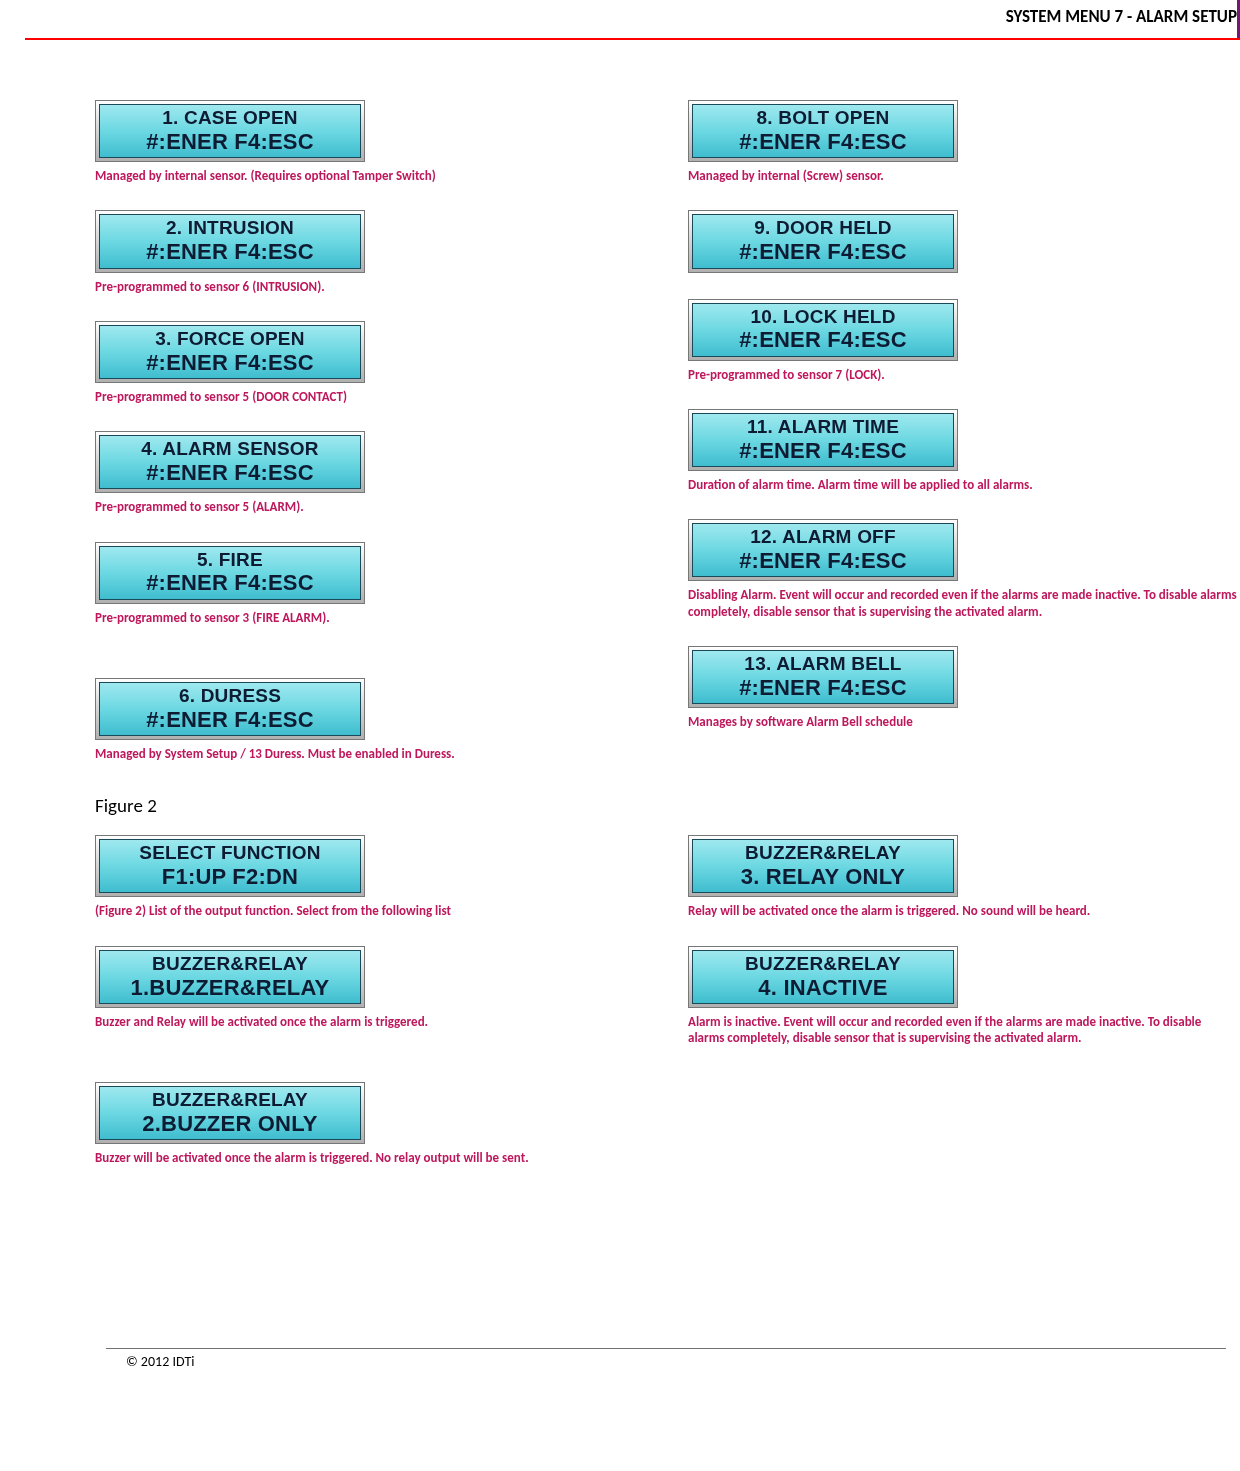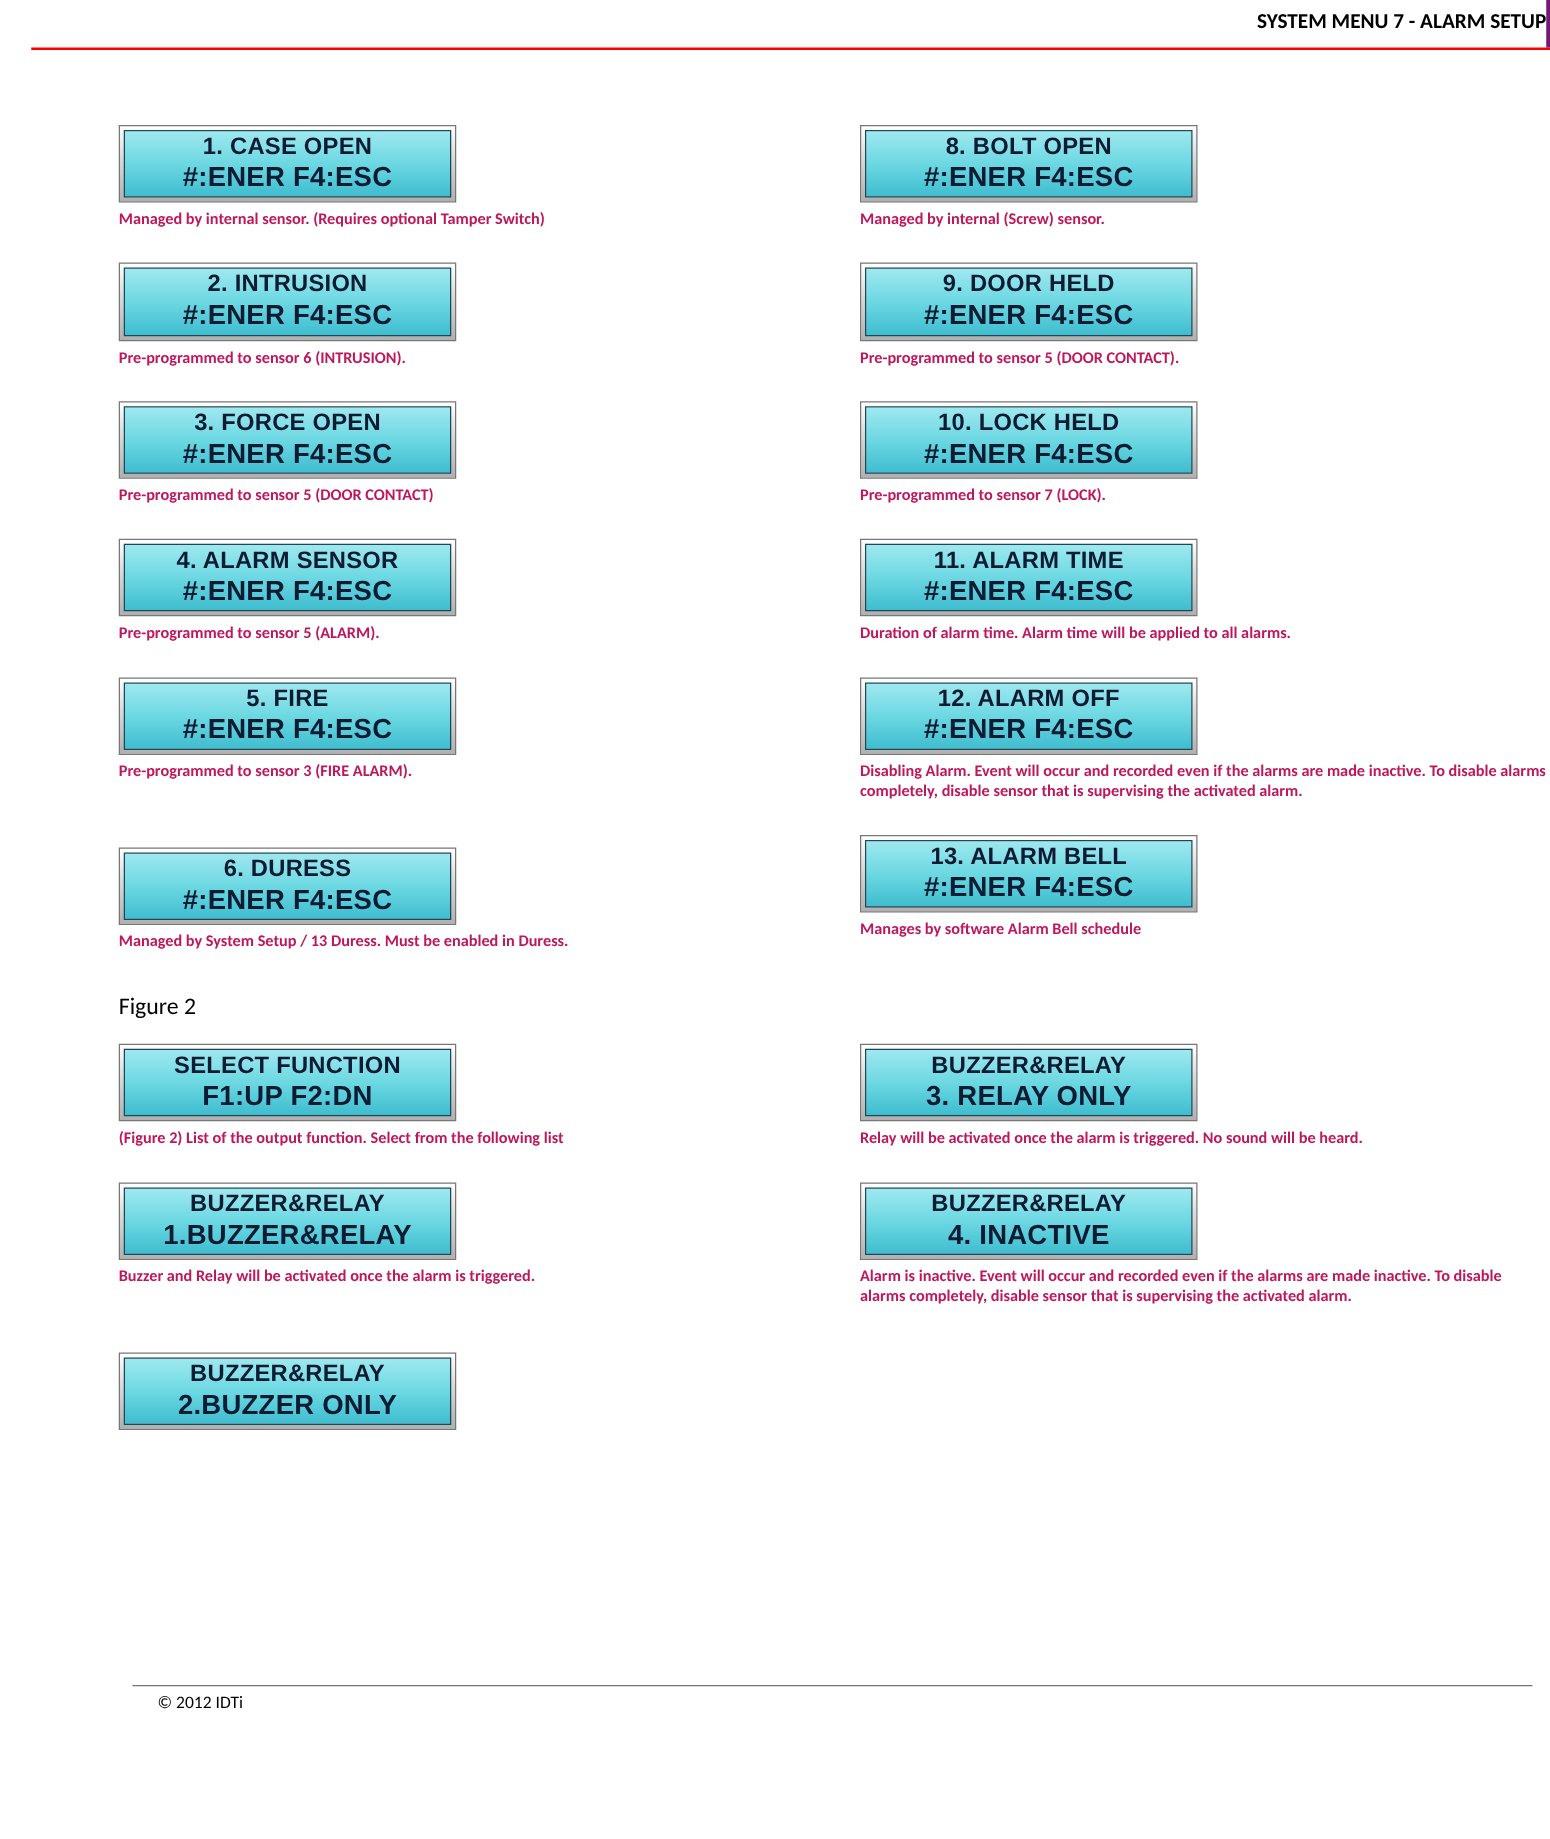--- a/index.html
+++ b/index.html
@@ -200,21 +200,20 @@
           <div class="desc">Managed by internal (Screw) sensor.</div>
         </div>
 
         <div class="item">
           <div class="lcd">
             <div class="lcd-inner">
               <div class="lcd-line">9. DOOR HELD</div>
               <div class="lcd-line lcd-sub">#:ENER  F4:ESC</div>
             </div>
           </div>
-          <div class="desc">Pre-programmed to sensor 5 (DOOR CONTACT).</div>
         </div>
 
         <div class="item">
           <div class="lcd">
             <div class="lcd-inner">
               <div class="lcd-line">10. LOCK HELD</div>
               <div class="lcd-line lcd-sub">#:ENER  F4:ESC</div>
             </div>
           </div>
           <div class="desc">Pre-programmed to sensor 7 (LOCK).</div>
@@ -278,20 +277,21 @@
           <div class="desc">Buzzer and Relay will be activated once the alarm is triggered.</div>
         </div>
 
         <div class="item" style="margin-top:52px;">
           <div class="lcd">
             <div class="lcd-inner">
               <div class="lcd-line">BUZZER&amp;RELAY</div>
               <div class="lcd-line lcd-sub">2.BUZZER ONLY</div>
             </div>
           </div>
+          <div class="desc">Buzzer will be activated once the alarm is triggered. No relay output will be sent.</div>
         </div>
 
       </div>
 
       <div class="col">
 
         <div class="item">
           <div class="lcd">
             <div class="lcd-inner">
               <div class="lcd-line">BUZZER&amp;RELAY</div>

